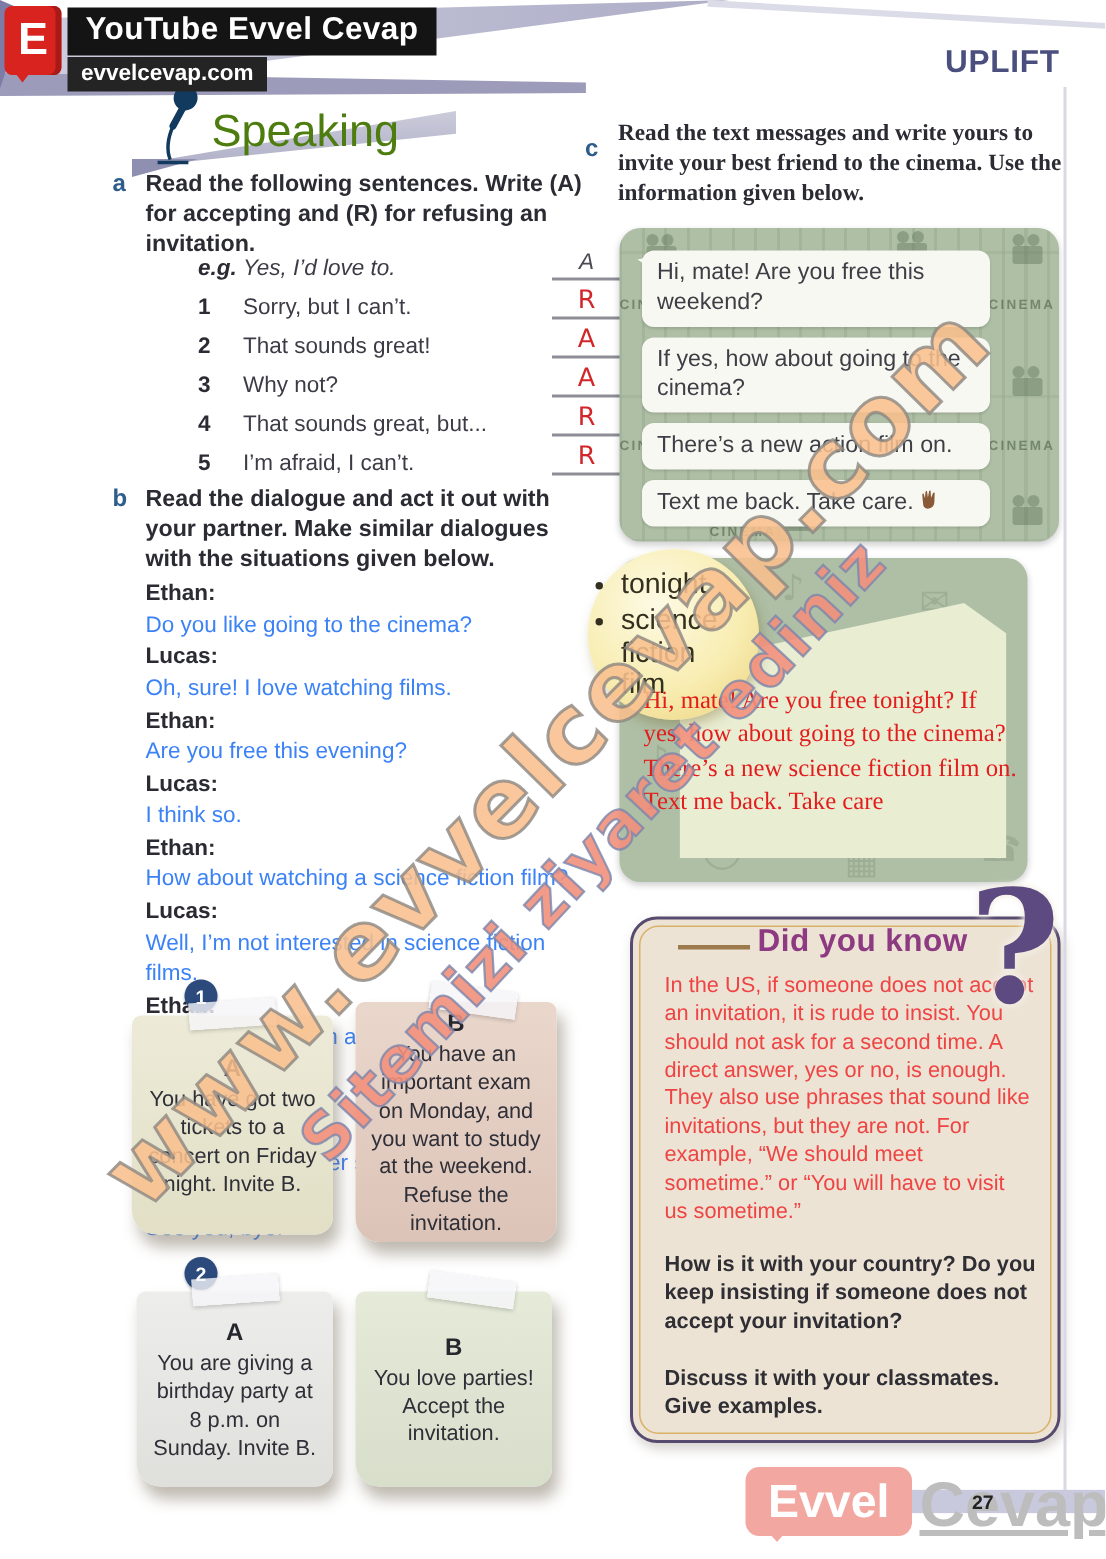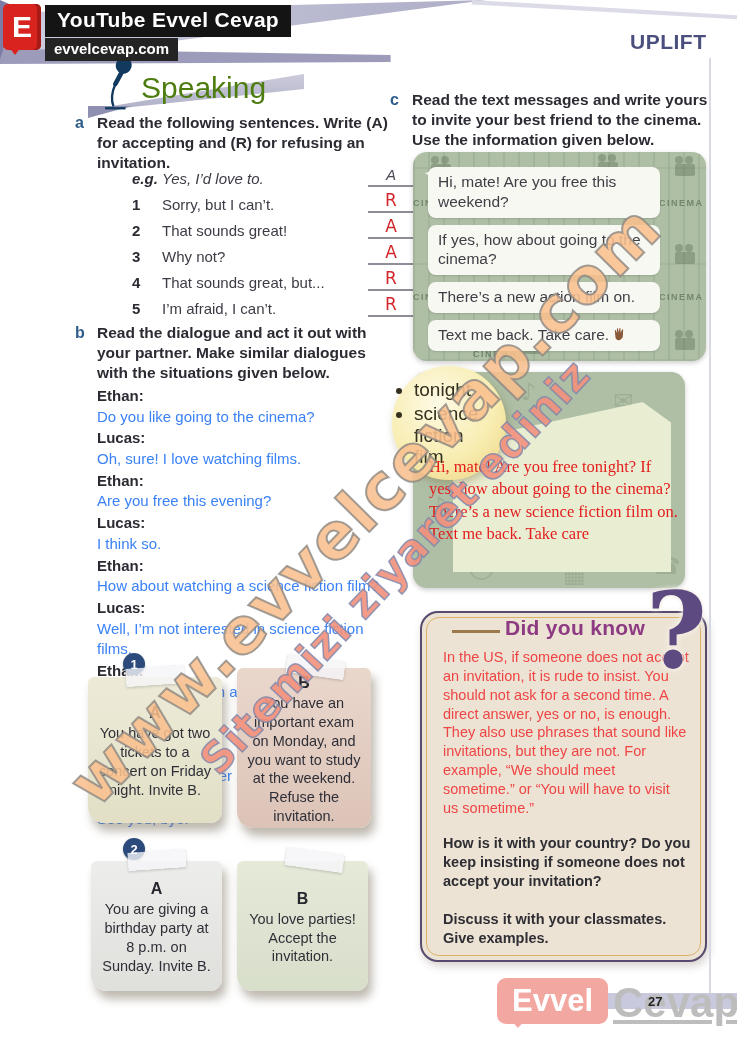--- a/index.html
+++ b/index.html
@@ -273,21 +273,21 @@
     <div class="ttl">A</div>
     <div class="btxt">You are giving a birthday party at 8 p.m. on Sunday. Invite B.</div>
   </div>
   <div class="note n2b">
     <span class="tape t2"></span>
     <div class="ttl">B</div>
     <div class="btxt">You love parties! Accept the invitation.</div>
   </div>
 
   <div class="sec-label" style="left:390px;top:91px;">c</div>
-  <div class="sec-head" style="left:412px;top:90px;width:300px;">Read the text messages and write yours to invite your best friend to the cinema. Use the information given below.</div>
+  <div class="sec-head" style="left:412px;top:79px;width:300px;font-family:Liberation Serif, serif;">Read the text messages and write yours to invite your best friend to the cinema. Use the information given below.</div>
 
   <div class="panel p1">
     <div class="stripes"></div>
     <div class="cam" style="left:18px;top:12px;"></div>
     <div class="cam" style="left:185px;top:10px;"></div>
     <div class="cam" style="left:262px;top:12px;"></div>
     <div class="cam" style="left:262px;top:100px;"></div>
     <div class="cam" style="left:18px;top:100px;"></div>
     <div class="cam" style="left:18px;top:186px;"></div>
     <div class="cam" style="left:110px;top:190px;"></div>

